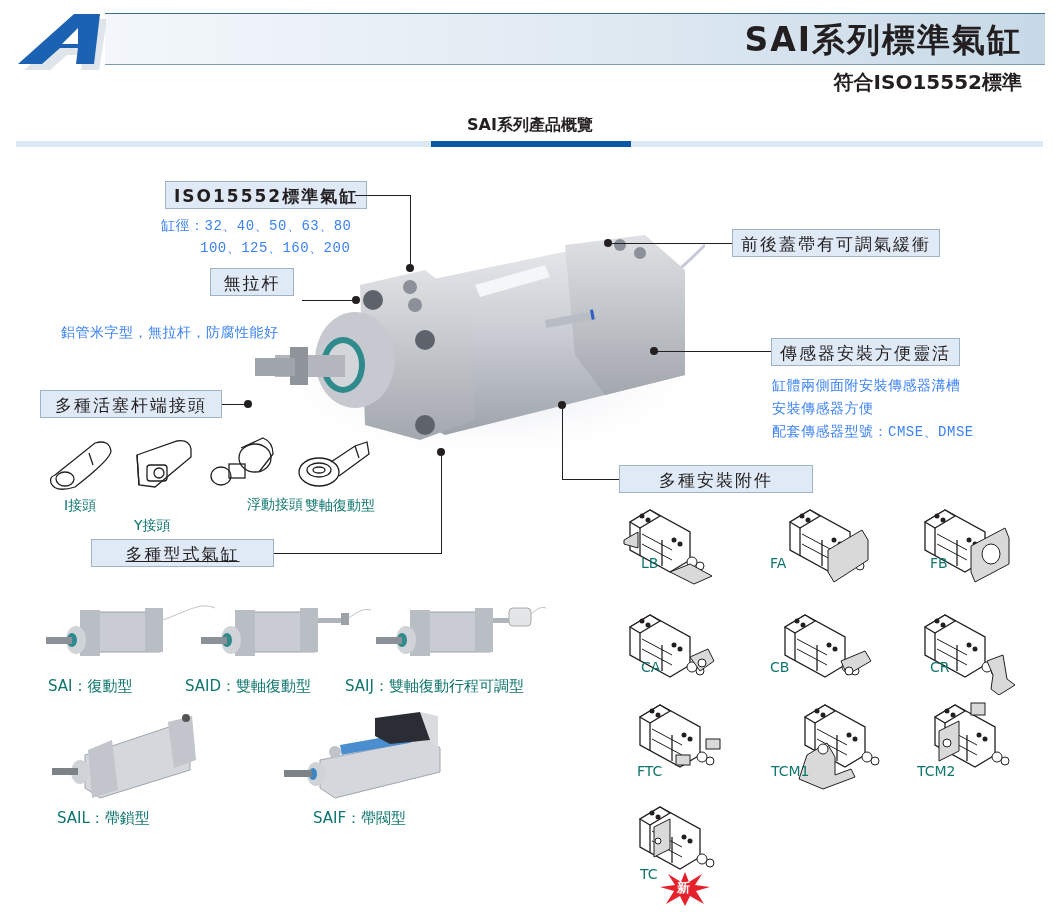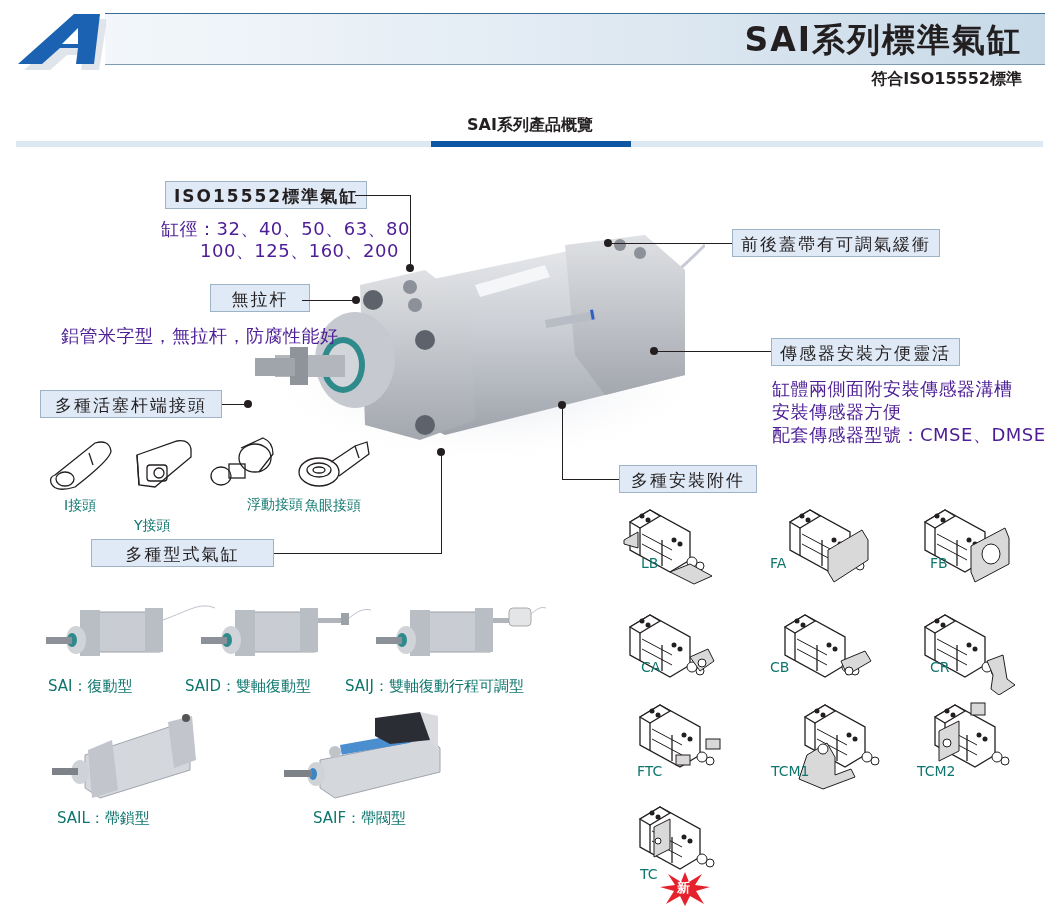--- a/index.html
+++ b/index.html
@@ -1,29 +1,29 @@
 <!DOCTYPE html>
 <html><head>
 <meta charset="utf-8">
 <style>
   html,body{margin:0;padding:0;background:#fff;}
   body{width:1060px;height:912px;position:relative;overflow:hidden;font-family:"DejaVu Sans","Liberation Sans",sans-serif;color:#231f20;}
   .abs{position:absolute;}
   
   .hdr-band{left:105px;top:13px;width:940px;height:50px;background:linear-gradient(90deg,#f3f7fb 0%,#dfe9f2 55%,#c7d9e7 100%);border-top:1px solid #3b6d92;border-bottom:1px solid #7d9db6;}
   .hdr-title{right:38px;top:18px;font-size:33px;font-weight:bold;letter-spacing:2px;color:#231f20;}
-  .hdr-sub{right:38px;top:69px;font-size:16px;font-weight:bold;color:#231f20;}
+  .hdr-sub{right:38px;top:69px;font-size:20px;font-weight:bold;color:#231f20;}
   .logo{left:16px;top:12px;width:90px;height:58px;}
   
   .sec-title{left:0;width:1060px;top:115px;text-align:center;font-size:16px;font-weight:bold;}
   .sec-bar{left:16px;top:141px;width:1027px;height:6px;background:#dde8f3;}
   .sec-bar-accent{left:431px;top:141px;width:200px;height:6px;background:#0b57a4;}
   
   .lbl{background:#dfeaf6;border:1px solid #9fb3c6;font-size:17px;color:#231f20;letter-spacing:2px;padding:0 8px;height:28px;line-height:28px;box-sizing:border-box;white-space:nowrap;}
-  .txt{font-size:18px;color:#4c1d95;white-space:nowrap;letter-spacing:0.5px;}
+  .txt{font-size:14px;color:#3b82f6;white-space:nowrap;letter-spacing:0.5px;font-family:Liberation Mono, monospace;}
   .line{background:#231f20;}
   .dot{width:8px;height:8px;border-radius:50%;background:#231f20;}
   .cap{font-size:14px;color:#0f766e;white-space:nowrap;}
   svg{display:block;}
 </style>
 </head>
 <body>
 
 <div class="abs hdr-band"></div>
 <div class="abs logo">
@@ -89,21 +89,21 @@
   </svg>
 </div>
 
 <div class="abs lbl" style="left:165px;top:181px;font-weight:bold;">ISO15552標準氣缸</div>
 <div class="abs txt" style="left:161px;top:217px;">缸徑：32、40、50、63、80</div>
 <div class="abs txt" style="left:200px;top:239px;">100、125、160、200</div>
 <div class="abs line" style="left:355px;top:195px;width:56px;height:1px;"></div>
 <div class="abs line" style="left:410px;top:195px;width:1px;height:73px;"></div>
 <div class="abs dot" style="left:406px;top:264px;"></div>
 
-<div class="abs lbl" style="left:210px;top:284px;width:100px;text-align:center;">無拉杆</div>
+<div class="abs lbl" style="left:210px;top:268px;width:84px;text-align:center;">無拉杆</div>
 <div class="abs txt" style="left:61px;top:324px;">鋁管米字型，無拉杆，防腐性能好</div>
 <div class="abs line" style="left:302px;top:300px;width:54px;height:1px;"></div>
 <div class="abs dot" style="left:352px;top:296px;"></div>
 
 <div class="abs lbl" style="left:40px;top:390px;width:182px;text-align:center;">多種活塞杆端接頭</div>
 <div class="abs line" style="left:222px;top:404px;width:24px;height:1px;"></div>
 <div class="abs dot" style="left:244px;top:400px;"></div>
 
 <div class="abs" style="left:45px;top:435px;">
   <svg width="72" height="60" viewBox="0 0 72 60">
@@ -141,39 +141,39 @@
         <ellipse cx="24" cy="38" rx="12" ry="7"></ellipse>
         <ellipse cx="24" cy="38" rx="6" ry="3"></ellipse>
         <path d="M36 30 L60 14 L72 10 L74 22 L44 44"></path>
         <line x1="60" y1="14" x2="64" y2="26"></line>
       </g>
     </svg>
 </div>
 <div class="abs cap" style="left:64px;top:497px;">I接頭</div>
 <div class="abs cap" style="left:134px;top:497px;margin-top:20px;">Y接頭</div>
 <div class="abs cap" style="left:214px;top:496px;margin-left:33px;">浮動接頭</div>
-<div class="abs cap" style="left:305px;top:497px;">魚眼接頭</div>
-
-<div class="abs lbl" style="left:91px;top:539px;width:183px;text-align:center;">多種型式氣缸</div>
+<div class="abs cap" style="left:305px;top:497px;">雙軸復動型</div>
+
+<div class="abs lbl" style="left:91px;top:539px;width:183px;text-align:center;text-decoration:underline;">多種型式氣缸</div>
 <div class="abs line" style="left:274px;top:553px;width:168px;height:1px;"></div>
 <div class="abs line" style="left:441px;top:452px;width:1px;height:102px;"></div>
 <div class="abs dot" style="left:437px;top:448px;"></div>
 
 <div class="abs lbl" style="left:732px;top:229px;">前後蓋帶有可調氣緩衝</div>
 <div class="abs line" style="left:612px;top:243px;width:120px;height:1px;"></div>
 <div class="abs dot" style="left:604px;top:239px;"></div>
 
 <div class="abs lbl" style="left:771px;top:338px;">傳感器安裝方便靈活</div>
 <div class="abs line" style="left:656px;top:351px;width:115px;height:1px;"></div>
 <div class="abs dot" style="left:650px;top:347px;"></div>
 <div class="abs txt" style="left:772px;top:377px;text-align:center;">缸體兩側面附安裝傳感器溝槽</div>
 <div class="abs txt" style="left:772px;top:400px;">安裝傳感器方便</div>
 <div class="abs txt" style="left:772px;top:423px;">配套傳感器型號：CMSE、DMSE</div>
 
-<div class="abs lbl" style="left:619px;top:465px;width:138px;text-align:center;">多種安裝附件</div>
+<div class="abs lbl" style="left:619px;top:465px;width:194px;text-align:center;">多種安裝附件</div>
 <div class="abs line" style="left:563px;top:479px;width:56px;height:1px;"></div>
 <div class="abs line" style="left:562px;top:405px;width:1px;height:75px;"></div>
 <div class="abs dot" style="left:558px;top:401px;"></div>
 
 <div class="abs" style="left:40px;top:600px;">
   <svg width="180" height="70" viewBox="0 0 180 70">
       <g>
         <rect x="45" y="12" width="75" height="40" fill="#c9ccd2" stroke="#9aa0a8"></rect>
         <rect x="40" y="10" width="20" height="46" fill="#b9bdc4"></rect>
         <rect x="105" y="8" width="18" height="44" fill="#b9bdc4"></rect>

